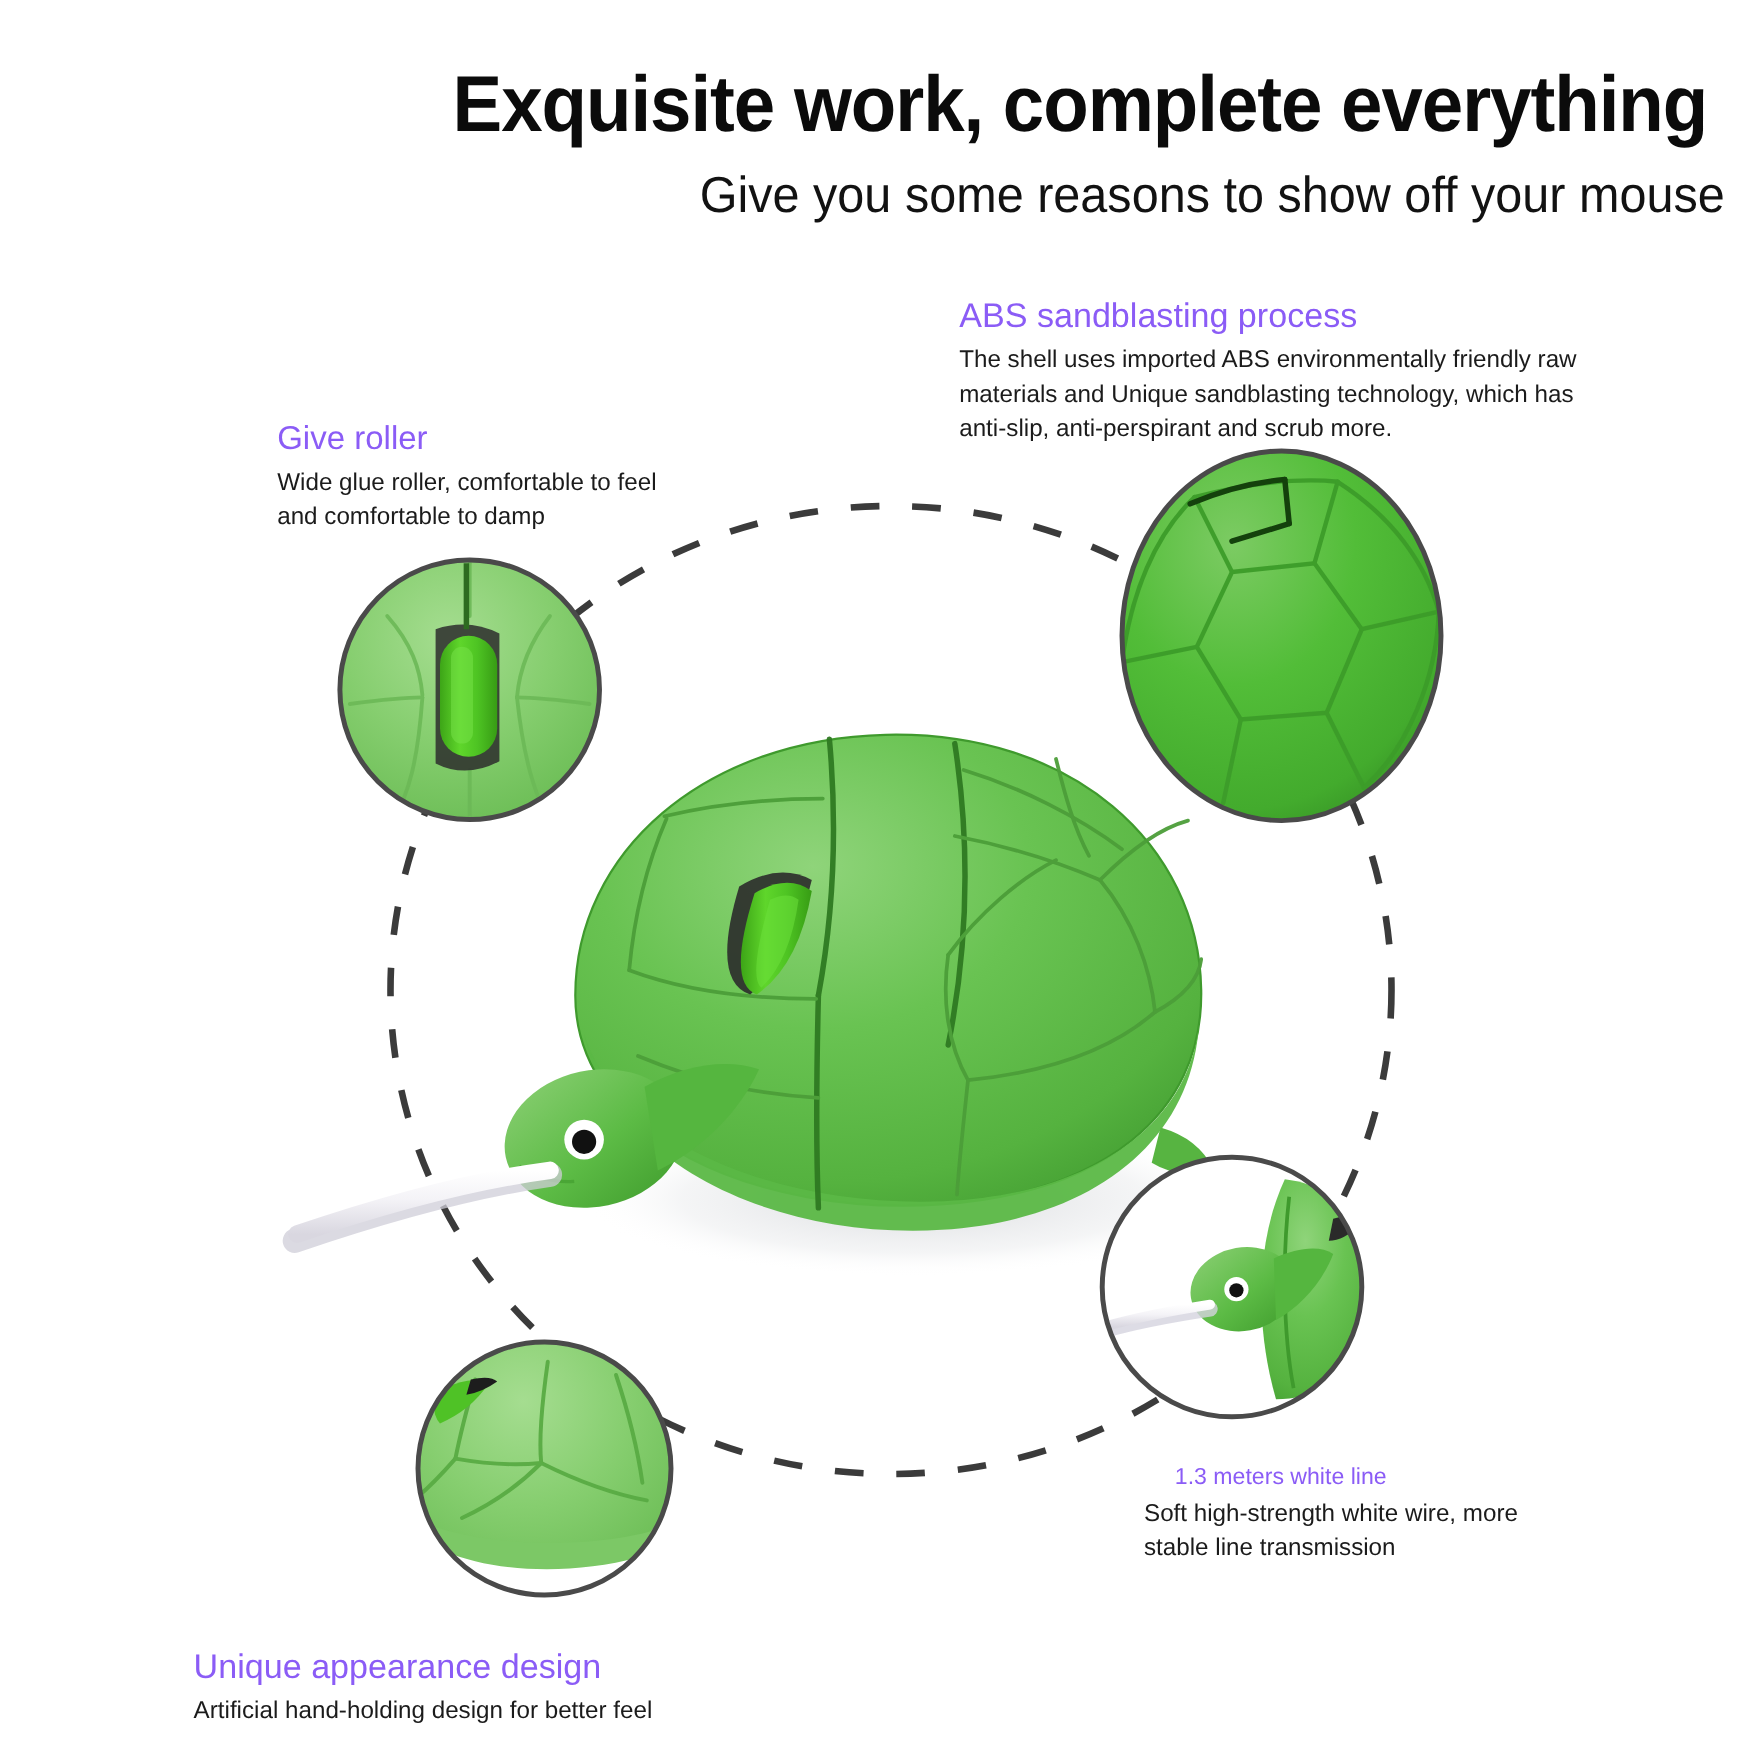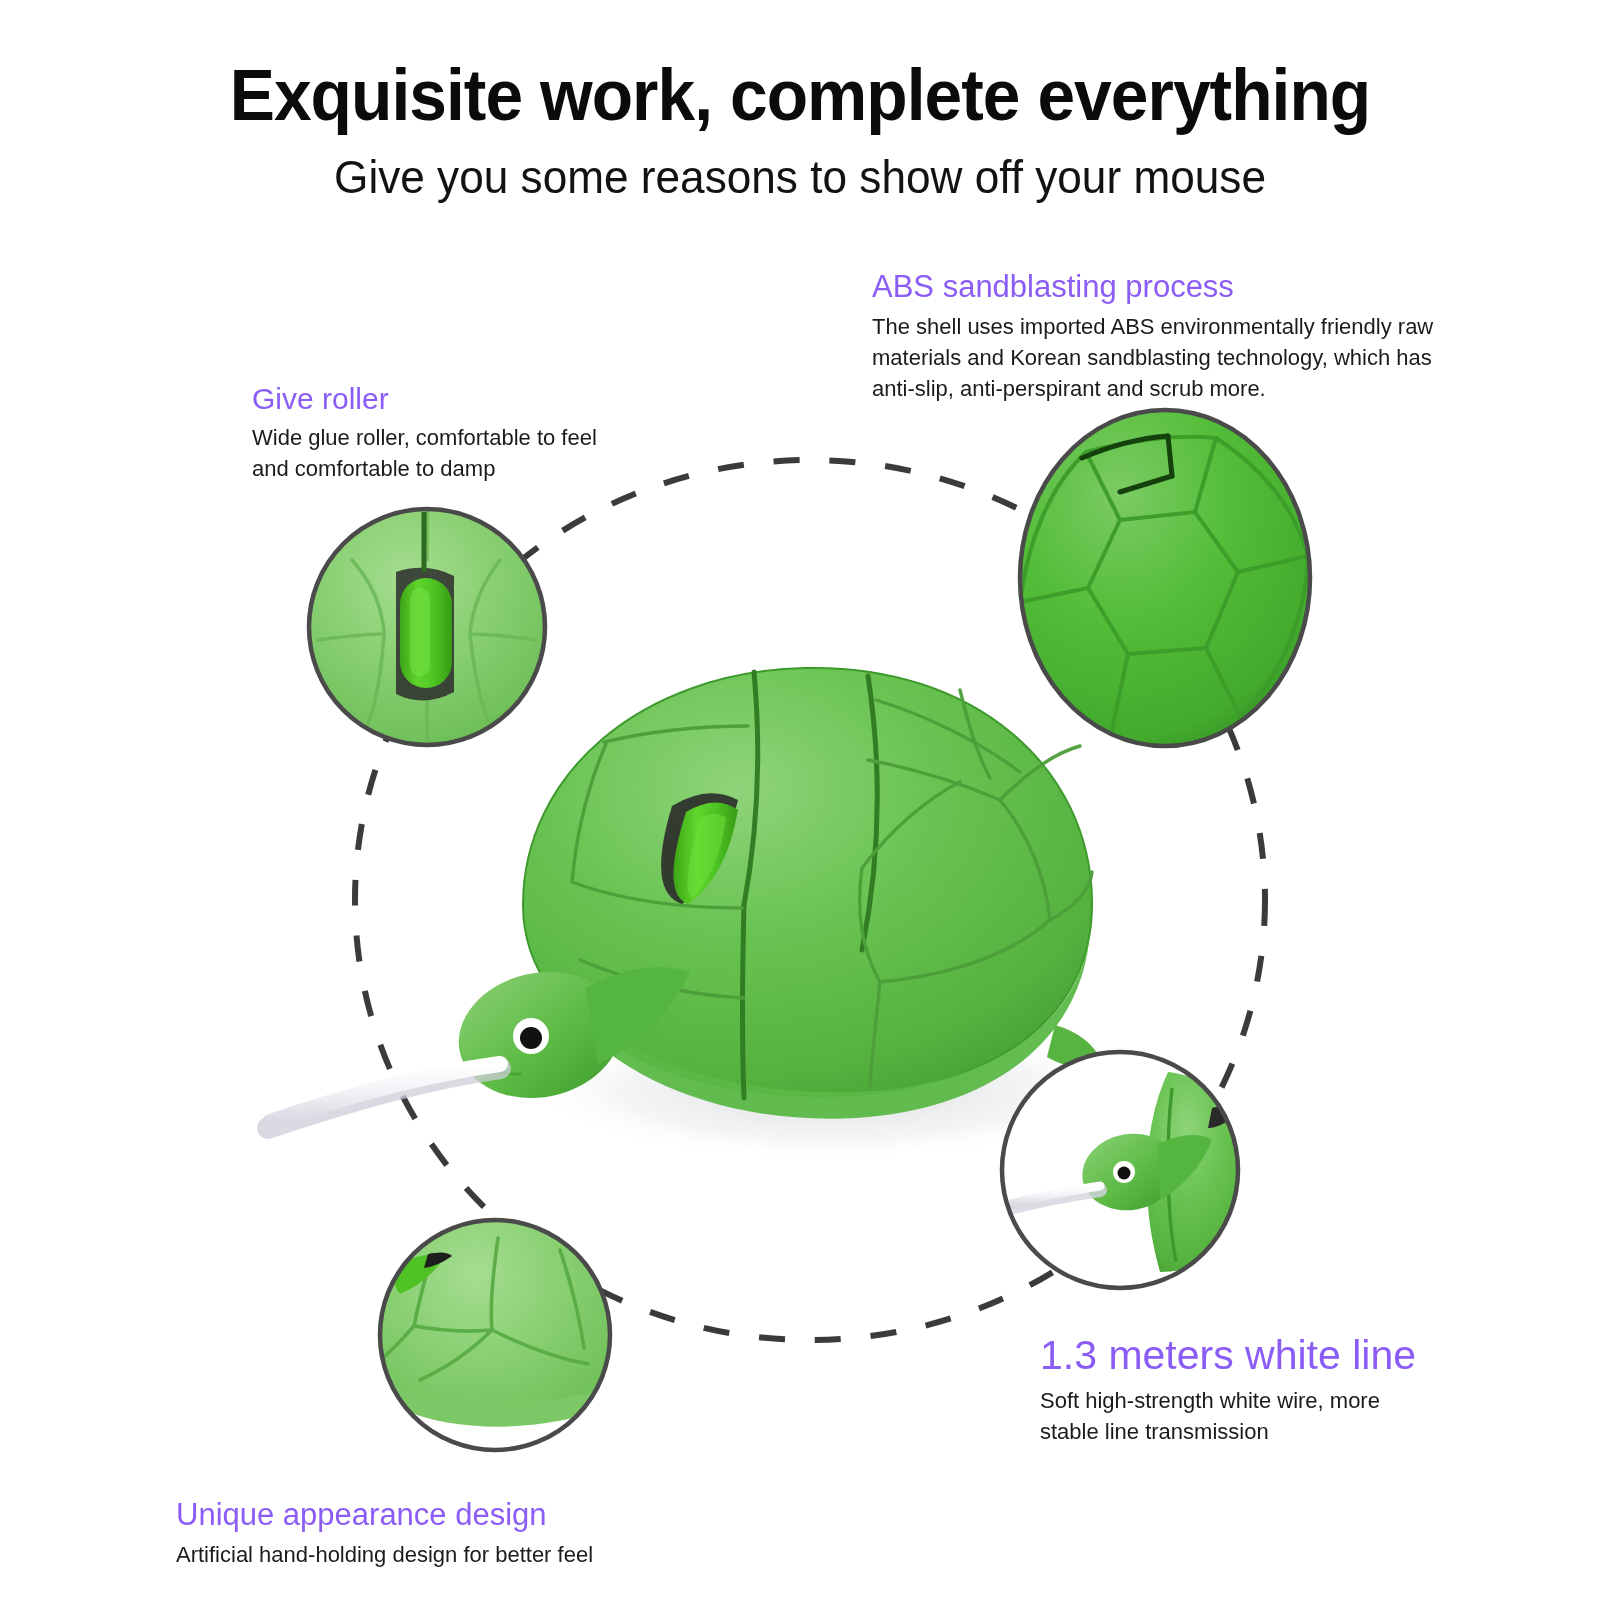--- a/index.html
+++ b/index.html
@@ -15,21 +15,21 @@
     overflow: hidden;
     font-family: "Liberation Sans", sans-serif;
     color: #111111;
   }
 
   
   .header {
     position: absolute;
     top: 0; left: 0;
     width: 1600px;
-    text-align: center;
+    text-align: right;
   }
   .main-title {
     margin: 0;
     padding-top: 58px;
     font-family: "Liberation Sans", sans-serif;
     font-size: 72px;
     font-weight: bold;
     letter-spacing: -1px;
     line-height: 1.05;
     color: #0b0b0b;
@@ -63,21 +63,21 @@
   }
   .annot .a-body div { white-space: nowrap; }
 
   #annot-abs      { left: 872px; top: 268px;  width: 660px; }
   #annot-roller   { left: 252px; top: 380px;  width: 420px; }
   #annot-wire     { left: 1040px; top: 1330px; width: 420px; }
   #annot-unique   { left: 176px; top: 1496px; width: 500px; }
 
   #annot-abs .a-title { font-size: 31px; }
   #annot-unique .a-title { font-size: 31px; }
-  #annot-wire .a-title { font-size: 41px; }
+  #annot-wire .a-title { font-size: 21px; margin-left: 28px; }
 
   
   #stage {
     position: absolute;
     left: 0; top: 0;
     width: 1600px;
     height: 1600px;
   }
   svg { display: block; }
 </style>
@@ -326,21 +326,21 @@
         <circle cx="495" cy="1335" r="115" fill="none" stroke="#4a4a4a" stroke-width="4.5"></circle>
       </g>
 
     </svg>
   </div>
 
   <div class="annot" id="annot-abs">
     <p class="a-title">ABS sandblasting process</p>
     <div class="a-body">
       <div>The shell uses imported ABS environmentally friendly raw</div>
-      <div>materials and Korean sandblasting technology, which has</div>
+      <div>materials and Unique sandblasting technology, which has</div>
       <div>anti-slip, anti-perspirant and scrub more.</div>
     </div>
   </div>
 
   <div class="annot" id="annot-roller">
     <p class="a-title">Give roller</p>
     <div class="a-body">
       <div>Wide glue roller, comfortable to feel</div>
       <div>and comfortable to damp</div>
     </div>

